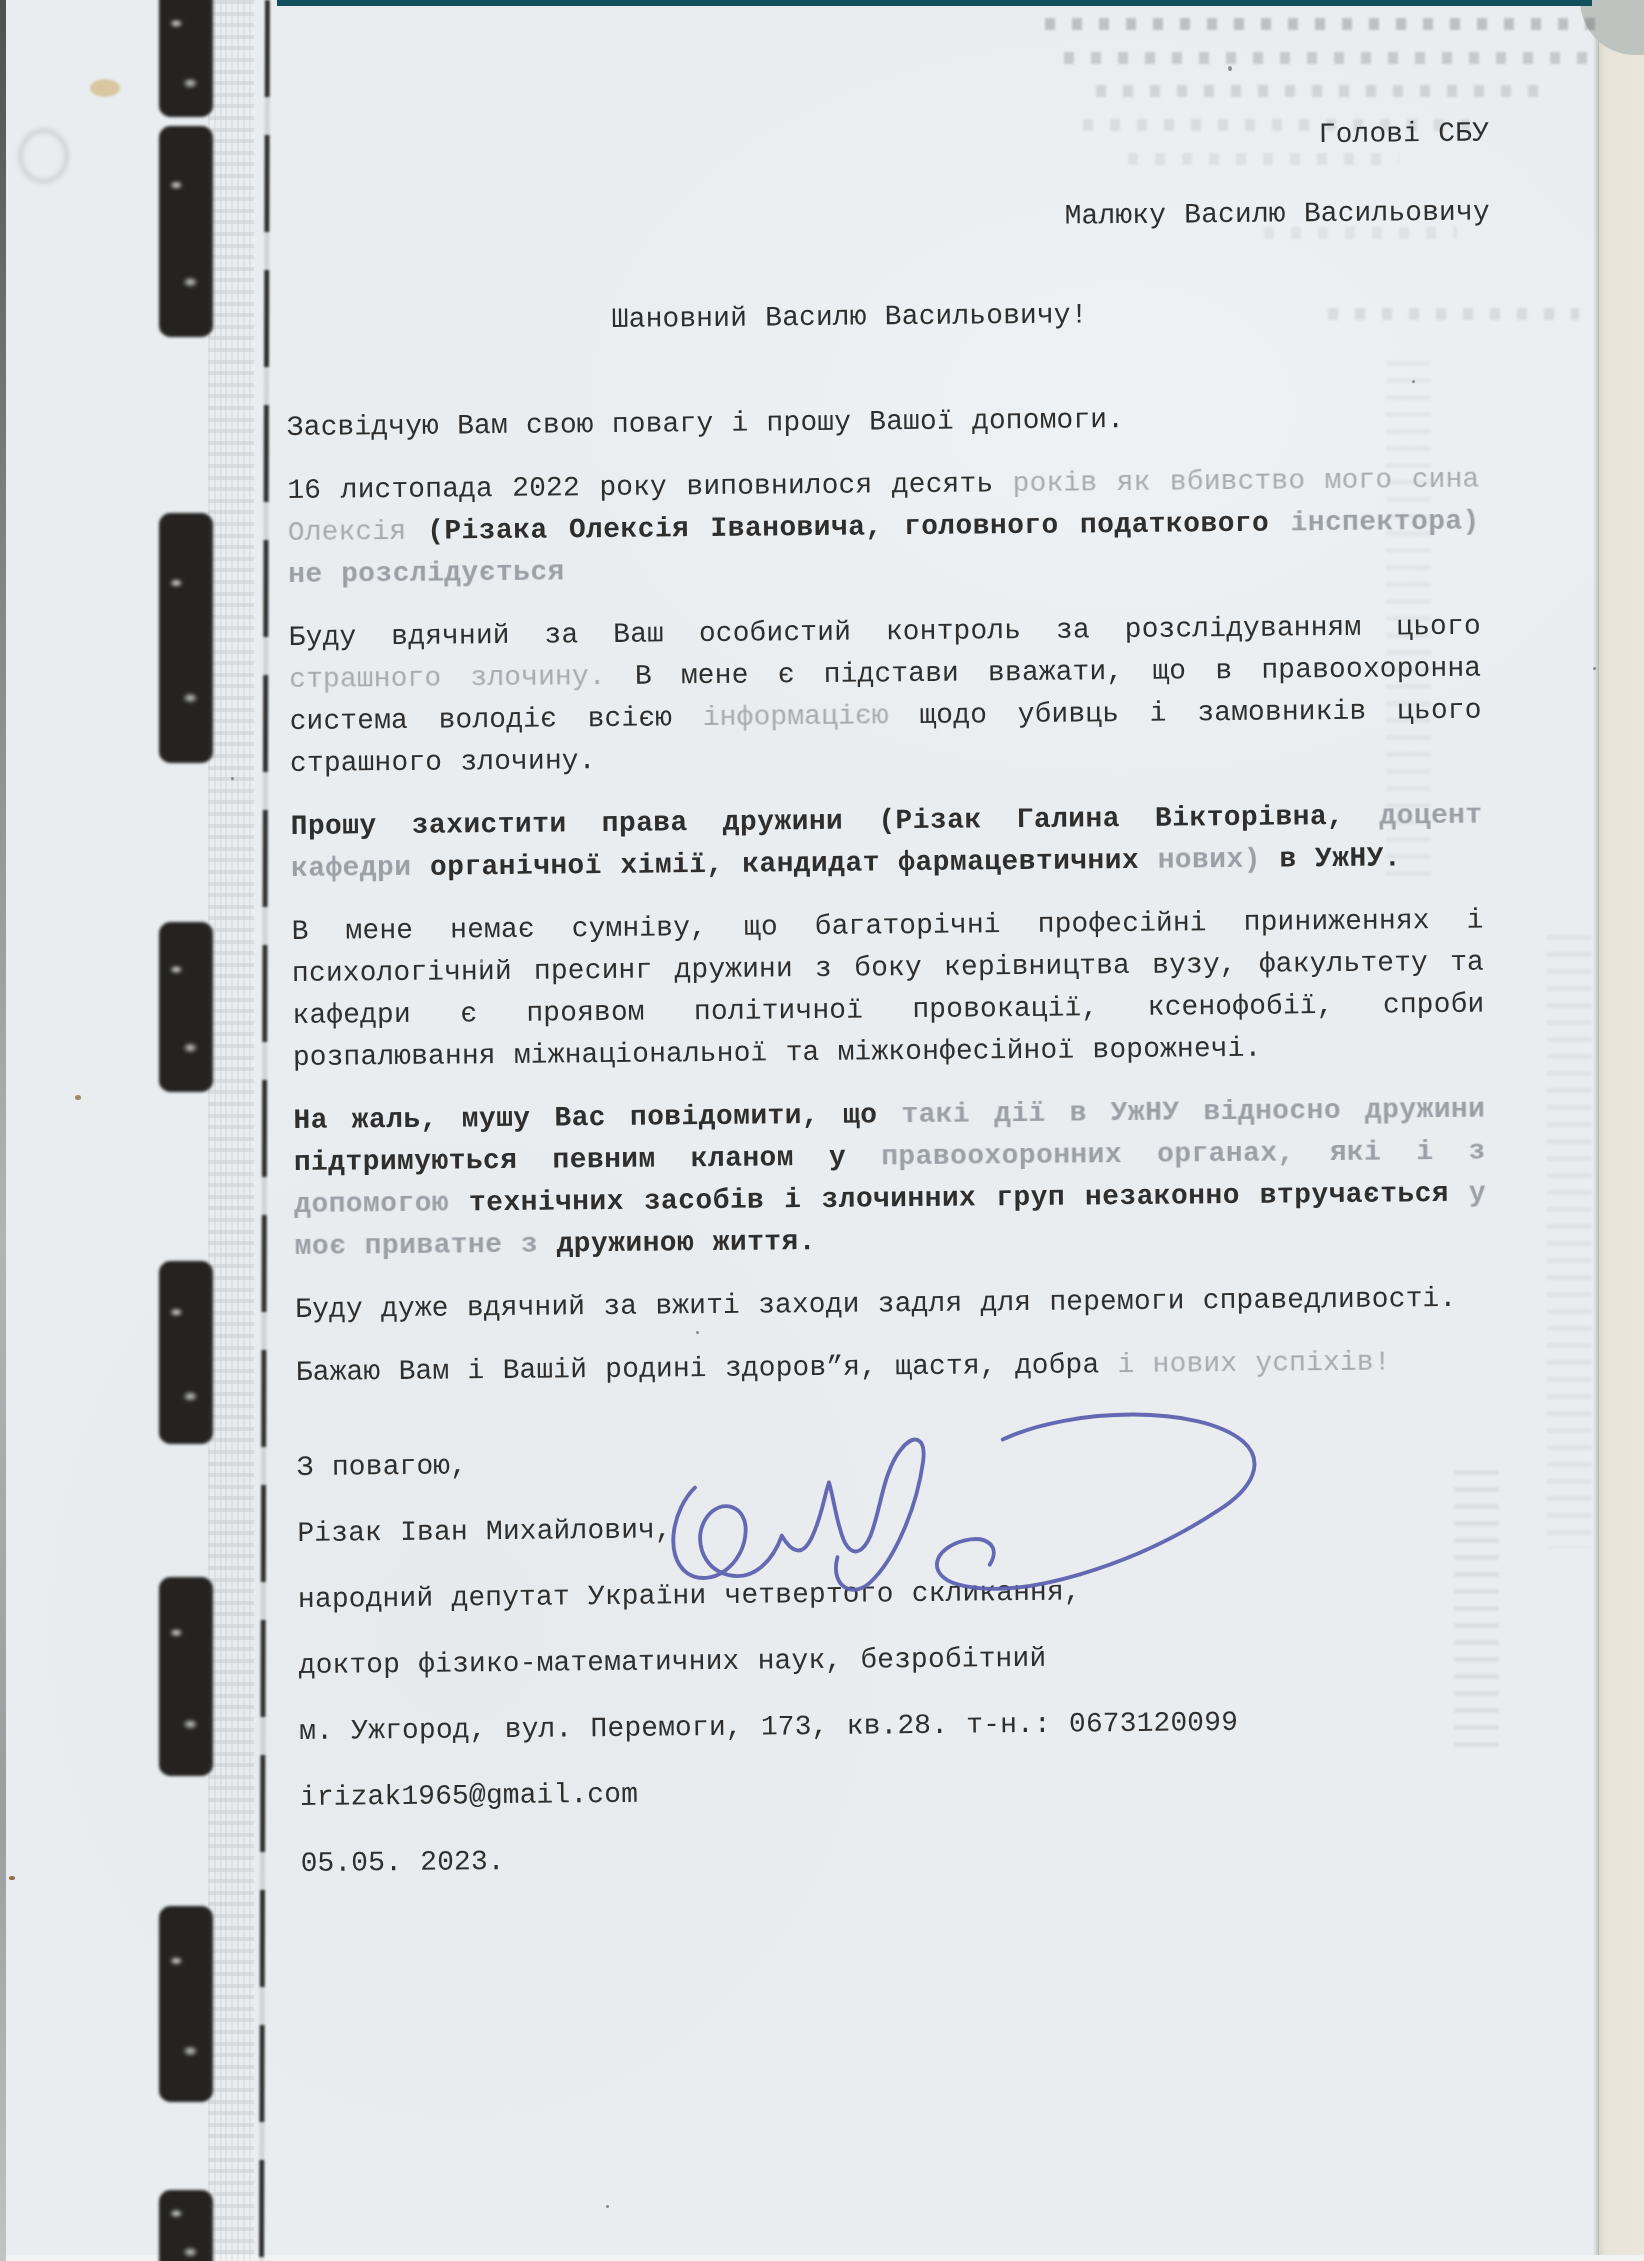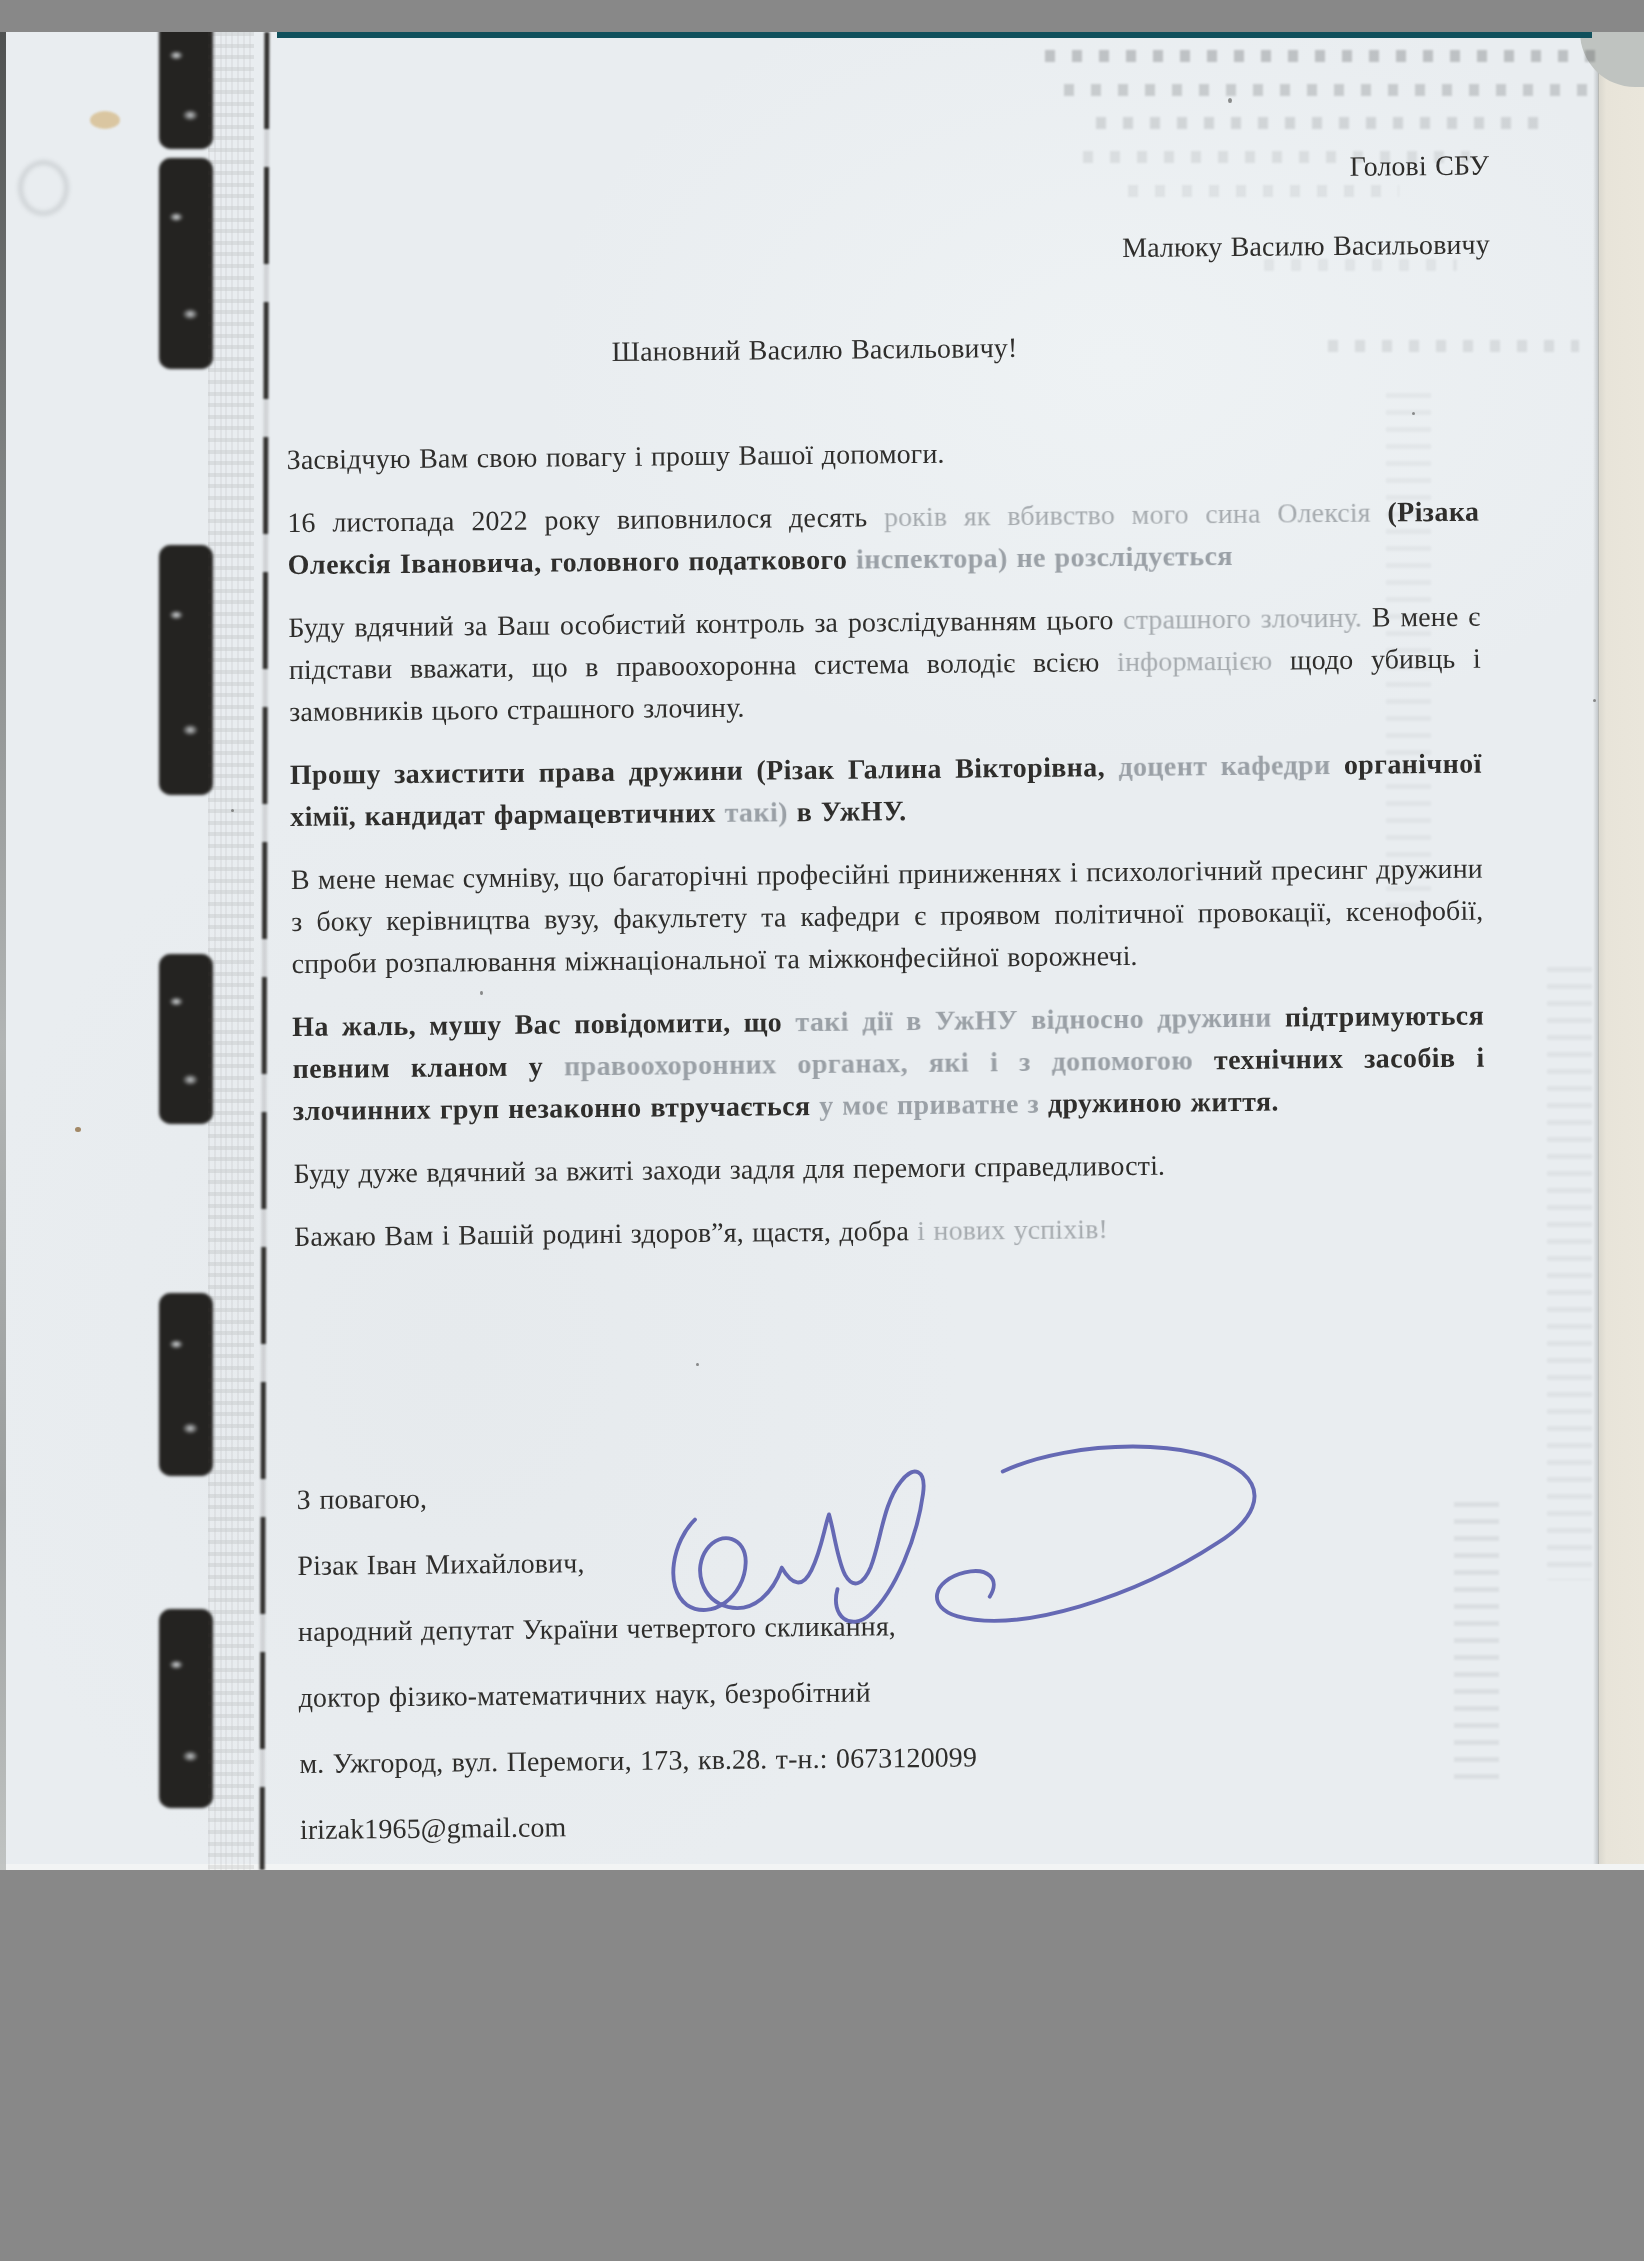--- a/index.html
+++ b/index.html
@@ -1,24 +1,23 @@
 <!DOCTYPE html>
 <html style="font-size:10.3px"><head>
 <meta charset="utf-8">
 <style>
   html,body{margin:0;padding:0;background:#888;}
   .page{
-    position:relative; width:1644px; height:1838px; overflow:hidden;
+    position:relative; width:1644px; height:2261px; overflow:hidden;
     background-color:#e9edf0;
     background-image:
       radial-gradient(838px 580px at 68% 18%, #eef2f4 0%, rgba(238,242,244,0) 70%),
       radial-gradient(709px 838px at 28% 72%, #e6eaed 0%, rgba(230,234,237,0) 70%);
-    font-family:Liberation Serif, serif;
+    font-family:Liberation Mono, monospace;
     color:#2f2e2c;
-    margin-top:32px;
   }
   
   .right-cream{position:absolute; right:0; top:0; width:46px; height:100%;
     background:linear-gradient(90deg,#d8d6cd 0%, #e8e4d9 18%, #eae6db 100%);}
   .right-page-shadow{position:absolute; right:45px; top:0; width:6.4px; height:100%;
     background:linear-gradient(90deg, rgba(150,155,158,0) 0%, rgba(150,155,158,.55) 100%);}
   .corner-tr{position:absolute; right:0; top:0; width:64px; height:55px;
     background:#bfc3c0; border-bottom-left-radius:58px;}
   .top-strip{position:absolute; left:277px; top:0; height:5.8px; width:1315px;
     background:#10505c; filter:blur(0.4px);}
@@ -138,21 +137,21 @@
       <div class="h1">Голові СБУ</div>
       <div class="h2">Малюку Василю Васильовичу</div>
     </div>
 
     <div class="salutation">Шановний Василю Васильовичу!</div>
 
     <div class="body" id="paragraphs">
         <p class="para"><span>Засвідчую Вам свою повагу і прошу Вашої допомоги.</span></p>
         <p class="para"><span>16 листопада 2022 року виповнилося десять </span><span class="f">років як вбивство мого сина Олексія </span><span class="b">(Різака Олексія Івановича, головного податкового </span><span class="bf">інспектора) не розслідується</span></p>
         <p class="para"><span>Буду вдячний за Ваш особистий контроль за розслідуванням цього </span><span class="f">страшного злочину.</span><span> В мене є підстави вважати, що в правоохоронна система володіє всією </span><span class="f">інформацією</span><span> щодо убивць і замовників цього страшного злочину.</span></p>
-        <p class="para"><span class="b">Прошу захистити права дружини (Різак Галина Вікторівна, </span><span class="bf">доцент кафедри </span><span class="b">органічної хімії, кандидат фармацевтичних </span><span class="bf">такі)</span><span class="b"> в УжНУ.</span></p>
+        <p class="para"><span class="b">Прошу захистити права дружини (Різак Галина Вікторівна, </span><span class="bf">доцент кафедри </span><span class="b">органічної хімії, кандидат фармацевтичних </span><span class="bf">нових)</span><span class="b"> в УжНУ.</span></p>
         <p class="para"><span>В мене немає сумніву, що багаторічні професійні приниженнях і психологічний пресинг дружини з боку керівництва вузу, факультету та кафедри є проявом політичної провокації, ксенофобії, спроби розпалювання міжнаціональної та міжконфесійної ворожнечі.</span></p>
         <p class="para"><span class="b">На жаль, мушу Вас повідомити, що </span><span class="bf">такі дії в УжНУ відносно дружини </span><span class="b">підтримуються певним кланом у </span><span class="bf">правоохоронних органах, які і з допомогою </span><span class="b">технічних засобів і злочинних груп незаконно втручається </span><span class="bf">у моє приватне з </span><span class="b">дружиною життя.</span></p>
         <p class="para"><span>Буду дуже вдячний за вжиті заходи задля для перемоги справедливості.</span></p>
         <p class="para"><span>Бажаю Вам і Вашій родині здоров”я, щастя, добра </span><span class="f">і нових успіхів!</span></p>
       </div>
 
     <div class="sig-block" id="sig-block">
         <div class="sig-line">З повагою,</div>
         <div class="sig-line">Різак Іван Михайлович,</div>
         <div class="sig-line">народний депутат України четвертого скликання,</div>

